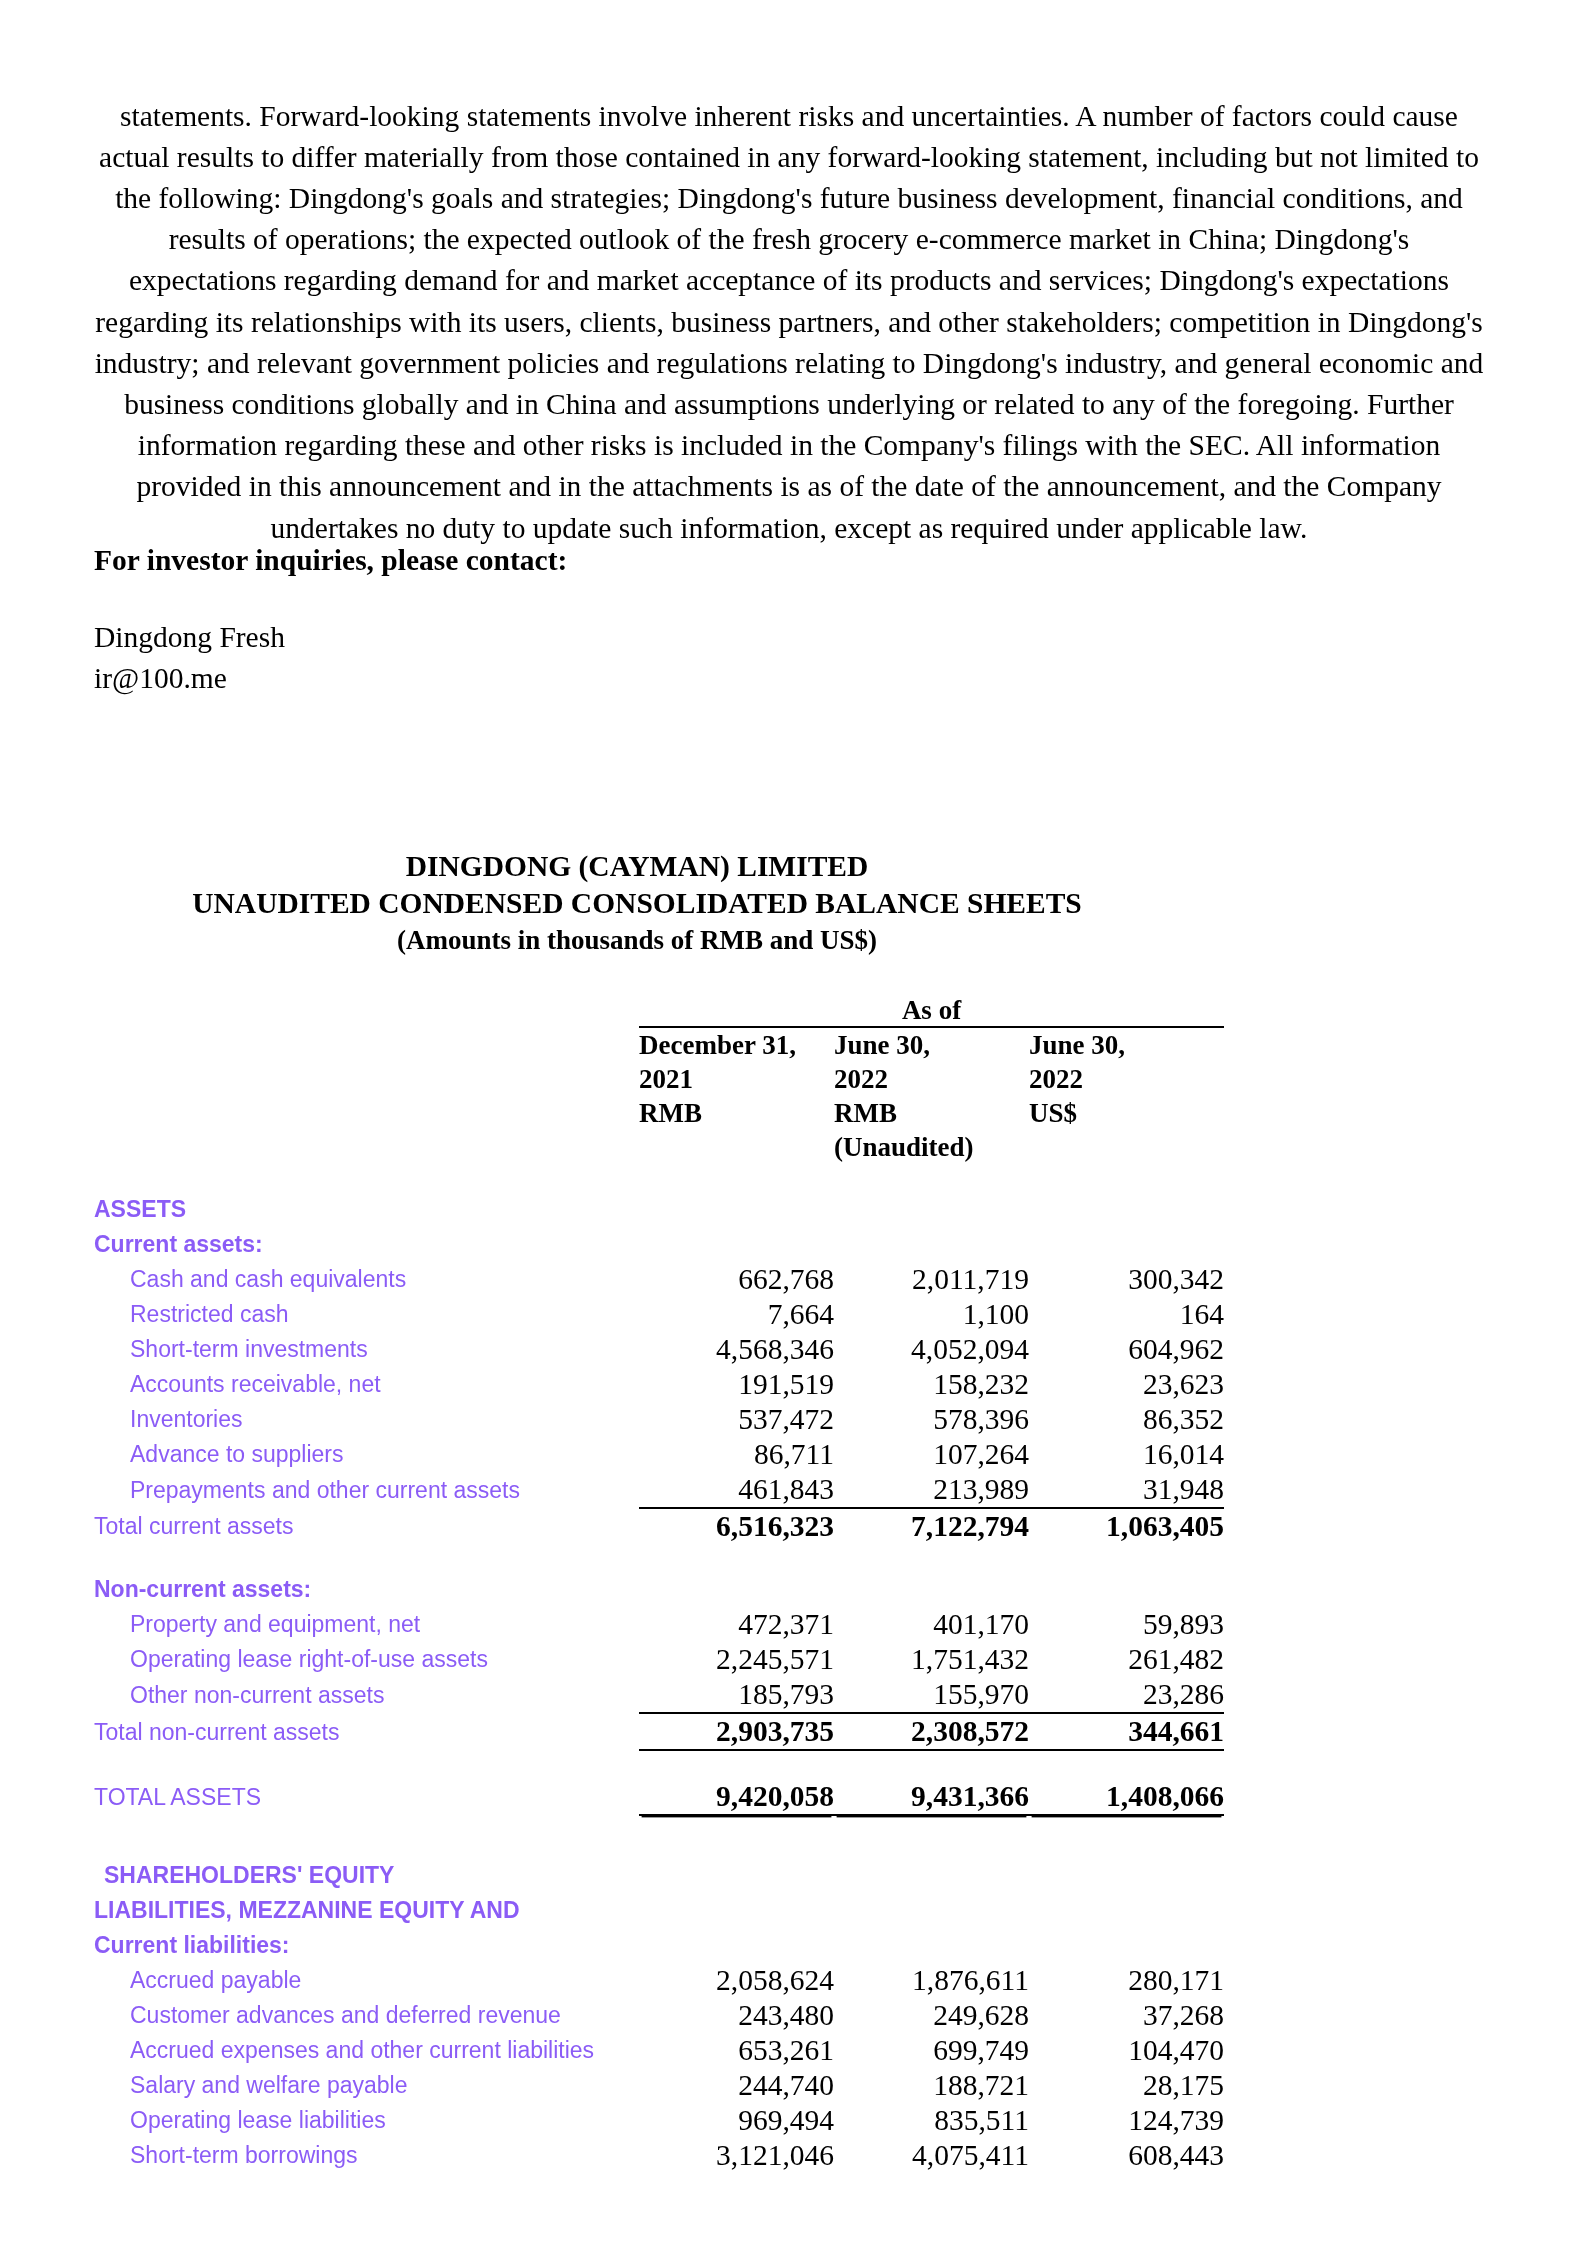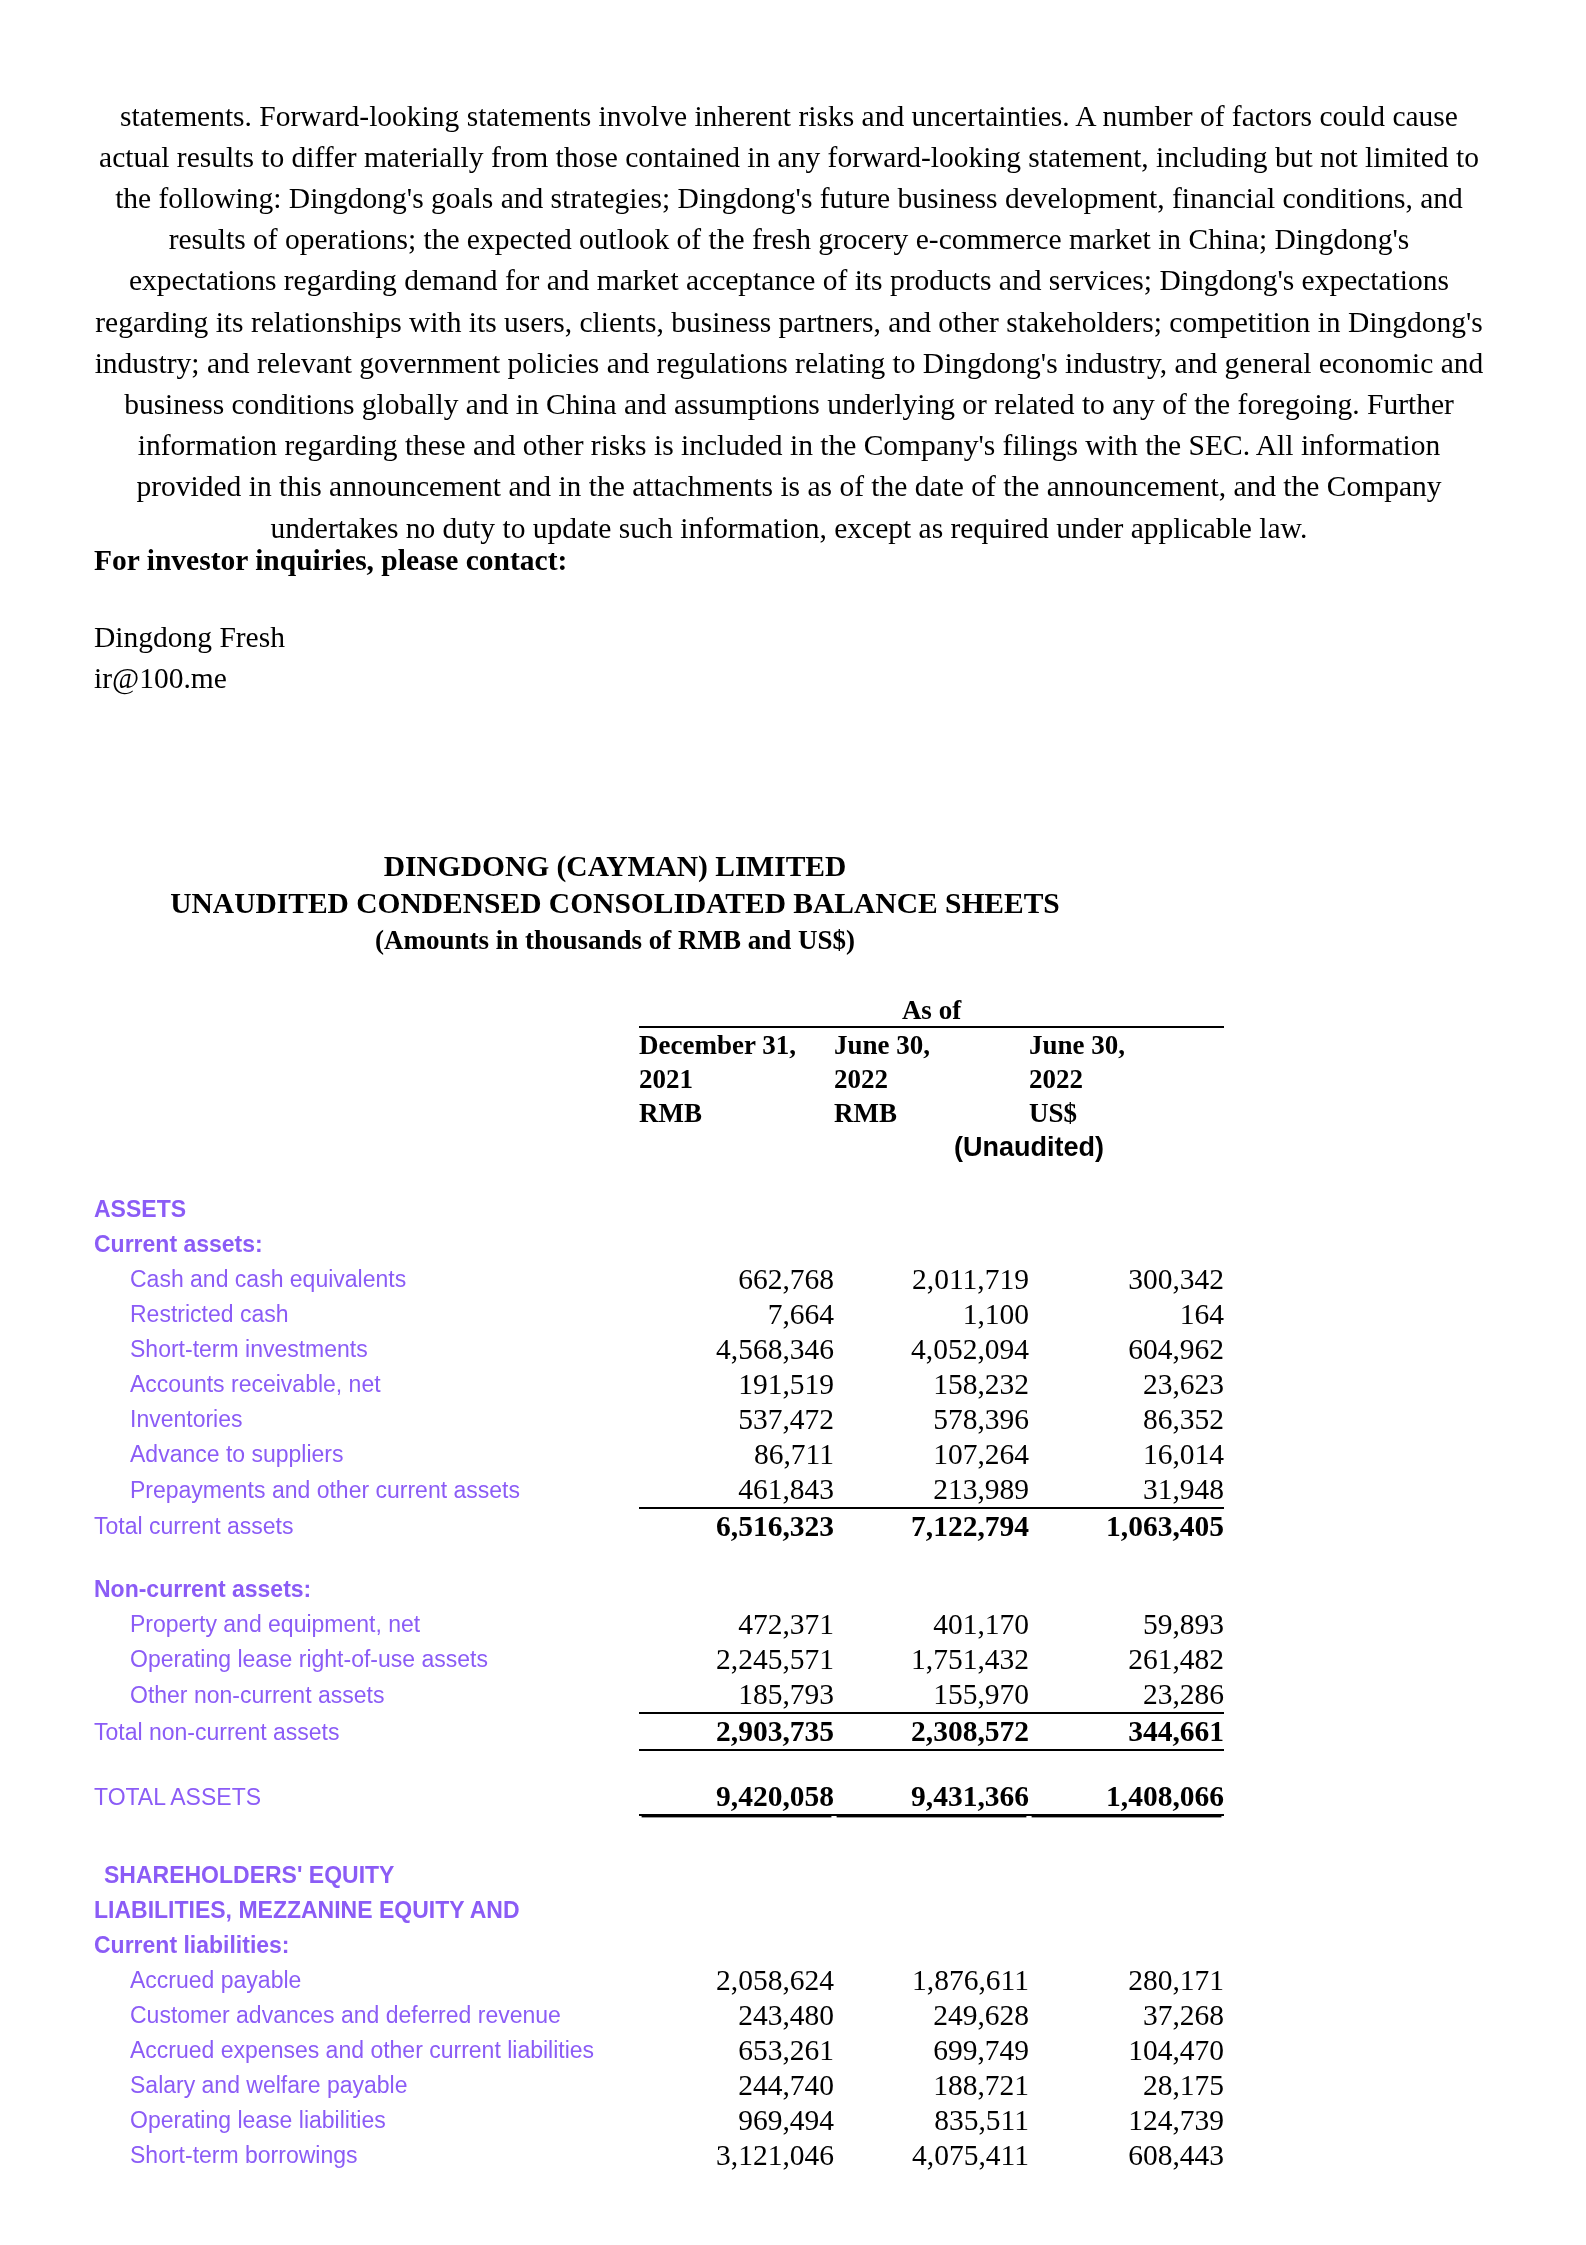--- a/index.html
+++ b/index.html
@@ -58,20 +58,21 @@
 
   
   .stmt-titles {
     position: absolute;
     left: 0;
     top: 848px;
     width: 1230px;
     text-align: center;
     font-family: "Liberation Serif", serif;
     font-weight: bold;
+    padding-left: 22px;
   }
   .stmt-titles .t1 { font-size: 29.5px; line-height: 37px; }
   .stmt-titles .t2 { font-size: 29.5px; line-height: 37px; }
   .stmt-titles .t3 { font-size: 27px; line-height: 36px; }
 
   
   .fin-table {
     position: absolute;
     left: 94px;
     top: 994px;
@@ -132,24 +133,23 @@
   }
   .hdr-asof-rule { border-bottom: 2.4px solid #000; }
   .hdr-col {
     font-family: "Liberation Serif", serif;
     font-size: 27px;
     font-weight: bold;
     line-height: 34px;
     padding-right: 10px;
   }
   .hdr-unaudited {
-    font-family: Liberation Sans, sans-serif;
+    font-family: Liberation Serif, serif;
     font-size: 27px;
     font-weight: bold;
-    text-align: center;
     line-height: 34px;
     padding-right: 10px;
   }
 </style>
 </head>
 <body>
 
 <div class="page">
 
   <p class="narrative">statements. Forward-looking statements involve inherent risks and uncertainties. A number of factors could cause actual results to differ materially from those contained in any forward-looking statement, including but not limited to the following: Dingdong's goals and strategies; Dingdong's future business development, financial conditions, and results of operations; the expected outlook of the fresh grocery e-commerce market in China; Dingdong's expectations regarding demand for and market acceptance of its products and services; Dingdong's expectations regarding its relationships with its users, clients, business partners, and other stakeholders; competition in Dingdong's industry; and relevant government policies and regulations relating to Dingdong's industry, and general economic and business conditions globally and in China and assumptions underlying or related to any of the foregoing. Further information regarding these and other risks is included in the Company's filings with the SEC. All information provided in this announcement and in the attachments is as of the date of the announcement, and the Company undertakes no duty to update such information, except as required under applicable law.</p>

